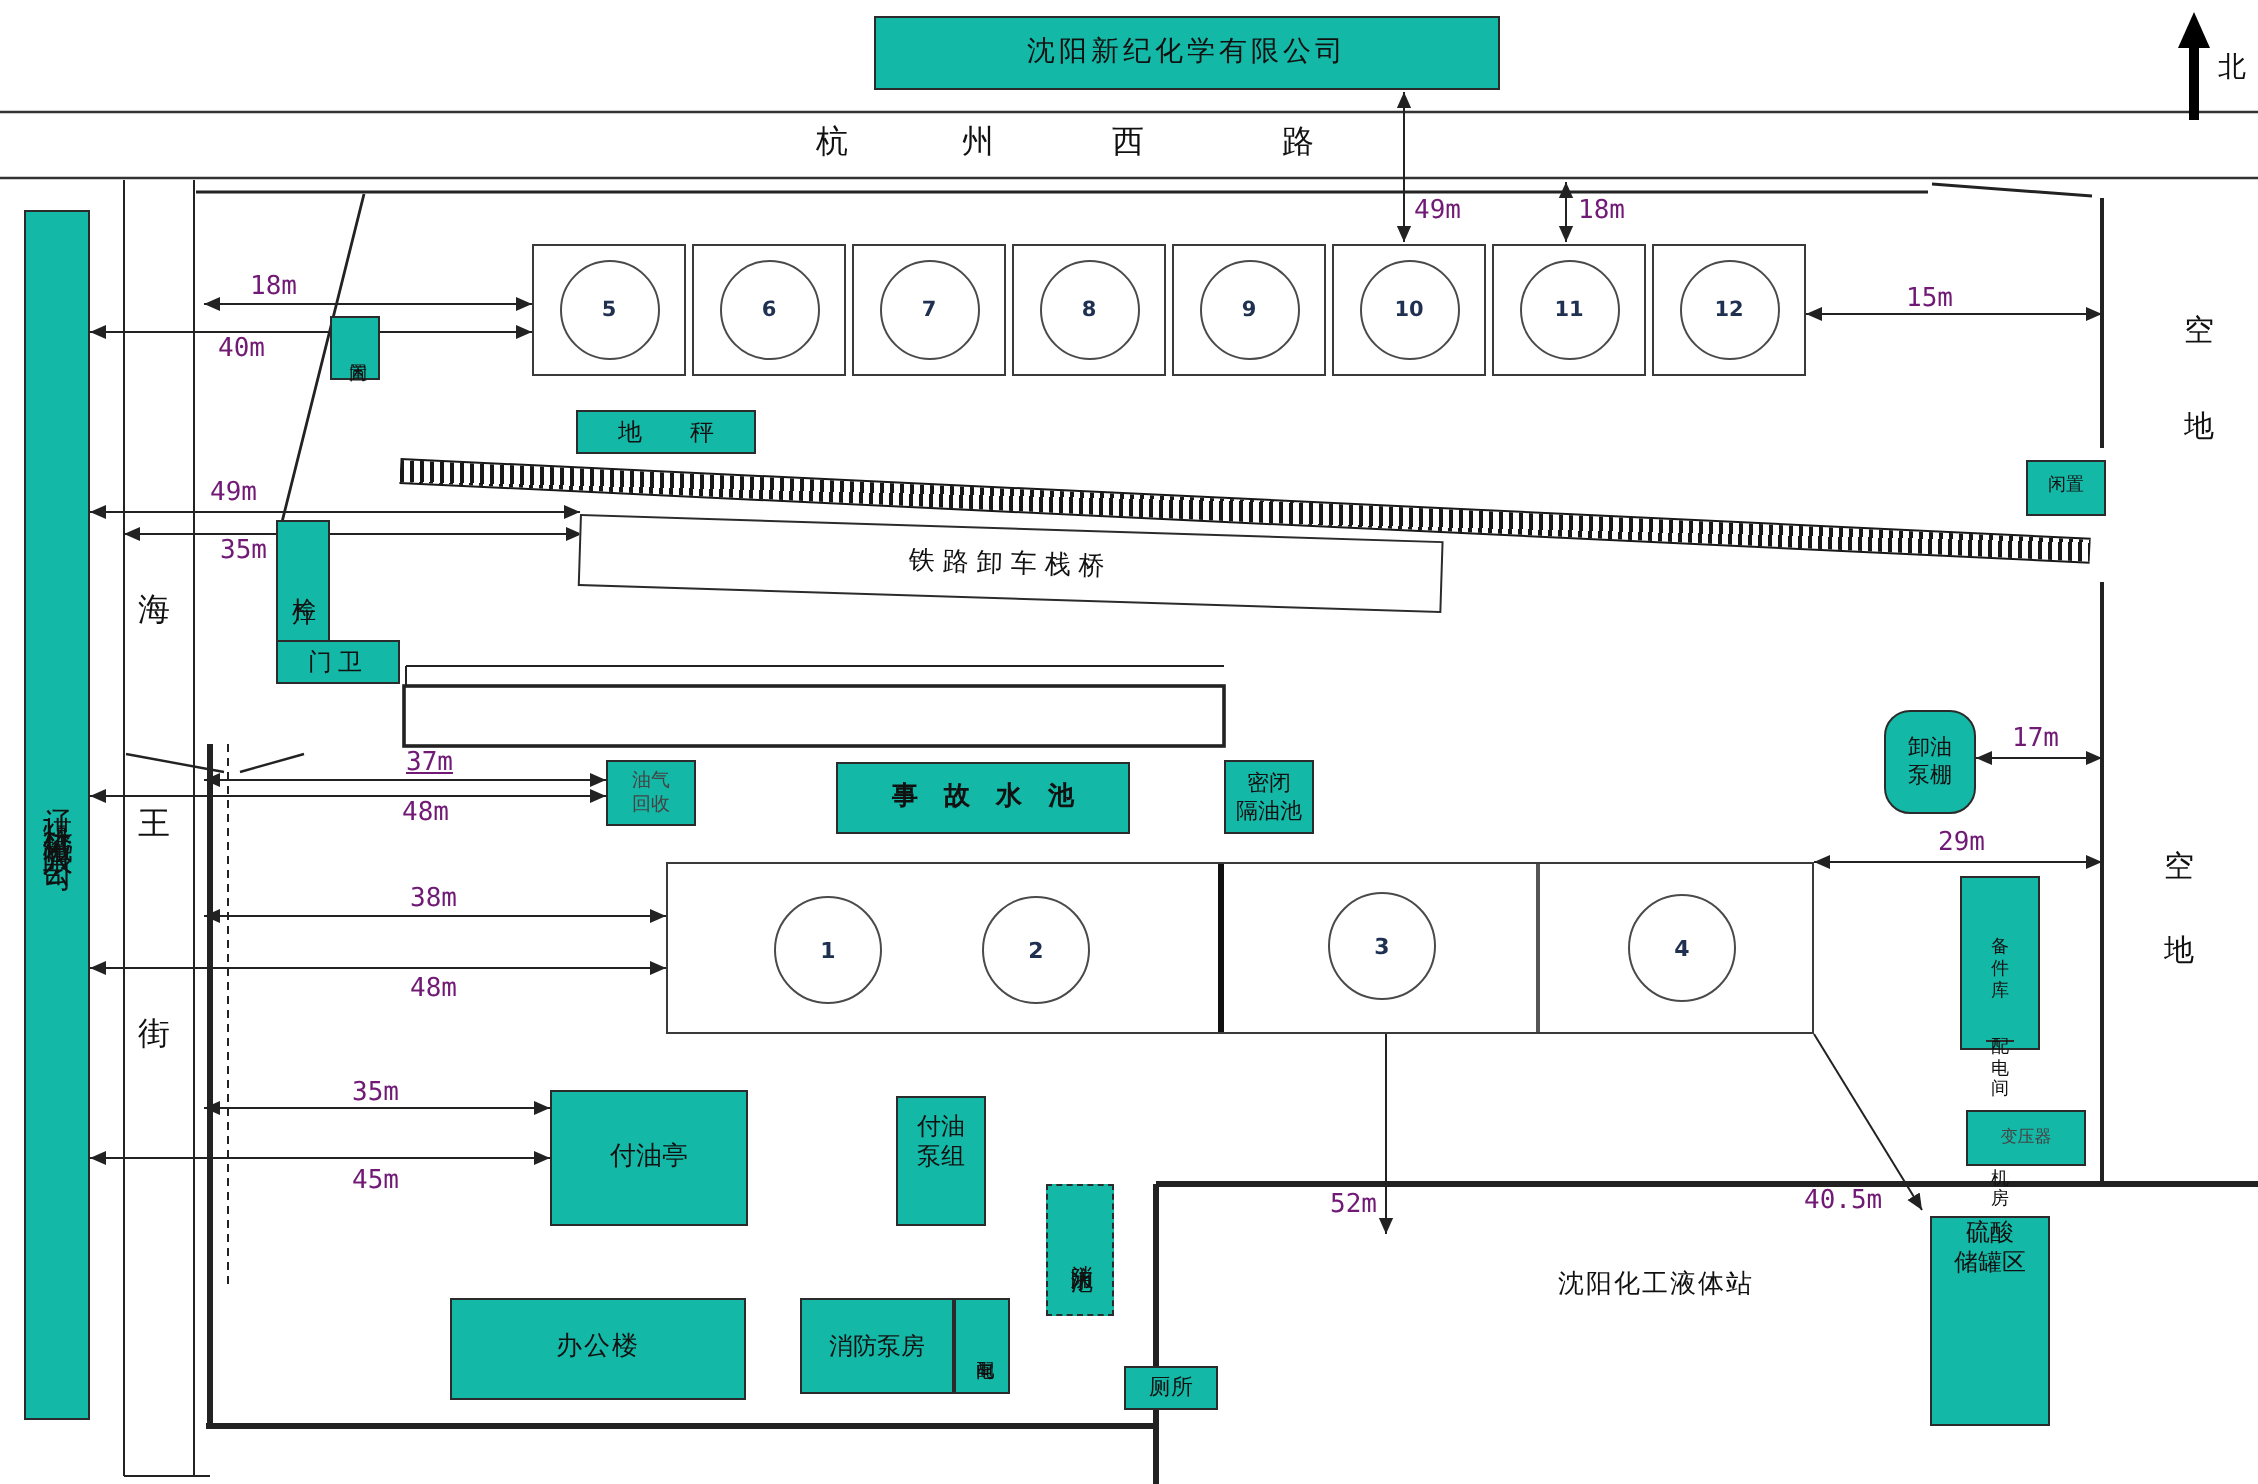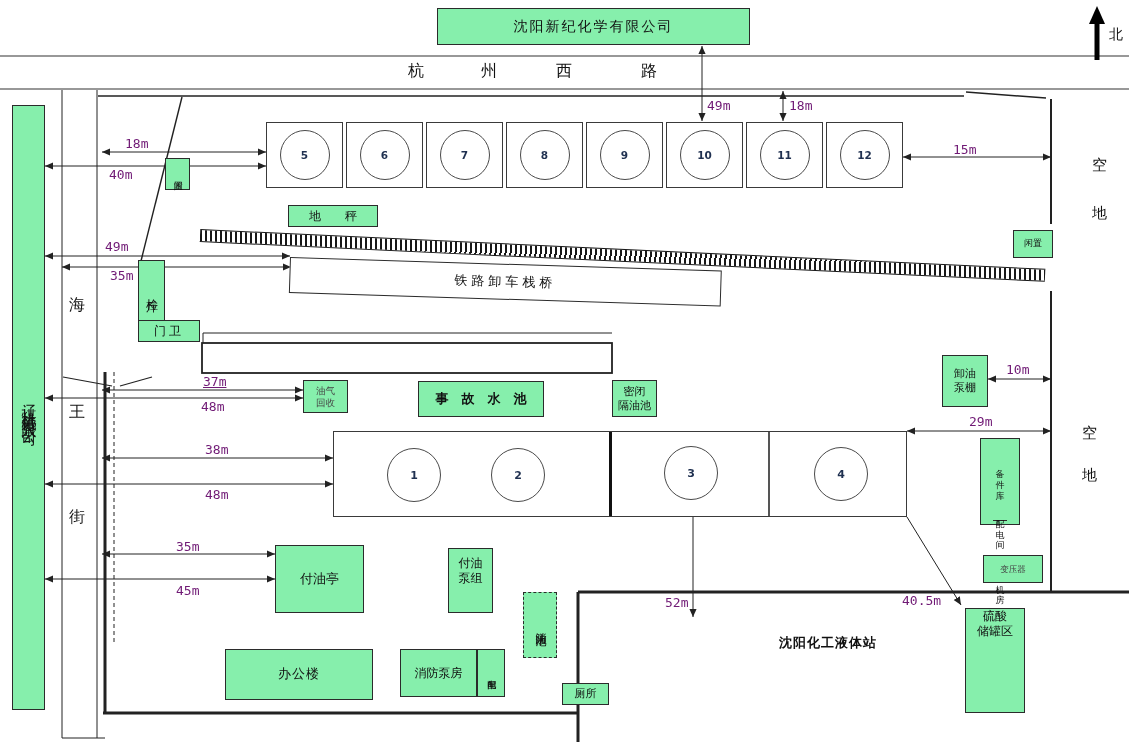--- a/index.html
+++ b/index.html
@@ -2,25 +2,25 @@
 <html><head>
 <meta charset="utf-8">
 <style>
   html,body{margin:0;padding:0;background:#fff;}
   #plan{
     position:relative;width:1129px;height:742px;background:#fff;overflow:hidden;
     font-family:"DejaVu Sans","Liberation Sans",sans-serif;color:#111;
   }
   #lines{position:absolute;left:0;top:0;width:1129px;height:742px;}
   .box{
-    position:absolute;border:1.5px solid #2b2b2b;background:#86efac;box-sizing:border-box;
+    position:absolute;border:1.5px solid #2b2b2b;background:#14b8a6;box-sizing:border-box;
     display:flex;align-items:center;justify-content:center;text-align:center;
     white-space:pre-line;line-height:1.25;color:#111;
   }
-  .noborder{border:none;background:transparent;font-weight:bold;}
+  .noborder{border:none;background:transparent;}
   .vtext{writing-mode:vertical-rl;text-orientation:upright;}
   .mlabel{
     position:absolute;font-family:"DejaVu Sans Mono","Liberation Mono",monospace;
     font-size:13px;color:#701a75;white-space:nowrap;background:#fff;padding:0 1px;line-height:1;
   }
   .char{position:absolute;font-size:16px;color:#111;line-height:1;}
   
   #hatch{
     position:absolute;left:200px;top:229px;width:846px;height:13px;
     background:repeating-linear-gradient(90deg,#181818 0 2px,#fff 2px 5px);
@@ -164,46 +164,46 @@
 
   <div class="box vtext" style="left:165px;top:158px;width:25px;height:32px;font-size:9px;border-width:1px;letter-spacing:0;">闲置</div>
   <div class="box" style="left:288px;top:205px;width:90px;height:22px;font-size:12px;">地　　秤</div>
   <div class="box" style="left:1013px;top:230px;width:40px;height:28px;font-size:9px;border-width:1px;">闲置</div>
 
   <div class="box vtext" style="left:138px;top:260px;width:27px;height:62px;font-size:12px;letter-spacing:2px;">检斤</div>
   <div class="box" style="left:138px;top:320px;width:62px;height:22px;font-size:12px;letter-spacing:3px;">门卫</div>
 
   <div class="box" style="left:303px;top:380px;width:45px;height:33px;font-size:9.5px;border-width:1px;color:#444;">油气
 回收</div>
-  <div class="box" style="left:418px;top:381px;width:126px;height:36px;font-size:13px;font-weight:bold;">事　故　水　池</div>
+  <div class="box" style="left:418px;top:381px;width:147px;height:36px;font-size:13px;font-weight:bold;">事　故　水　池</div>
   <div class="box" style="left:568px;top:380px;width:45px;height:37px;font-size:11px;margin-left:44px;">密闭
 隔油池</div>
 
   <div id="tankarea">
     <div class="divider" style="left:275px;width:3px;"></div>
     <div class="divider" style="left:434px;width:1.5px;background:#555;"></div>
     <div class="bigcirc" style="left:53px;top:16px;">1</div>
     <div class="bigcirc" style="left:157px;top:16px;">2</div>
     <div class="bigcirc" style="left:330px;top:14px;">3</div>
     <div class="bigcirc" style="left:480px;top:15px;">4</div>
   </div>
 
-  <div class="box" style="left:942px;top:355px;width:46px;height:52px;font-size:11px;">卸油
+  <div class="box" style="left:942px;top:355px;width:46px;height:52px;font-size:11px;border-radius:13px;">卸油
 泵棚</div>
   <div class="box" style="left:980px;top:438px;width:40px;height:87px;padding:12px;display:block;border-width:1px;">
     <div class="utilcell" style="height:29px;border-top:none;font-size:9px;">备 件
 库</div>
     <div class="utilcell" style="height:28px;font-size:9px;">配 电
 间</div>
     <div class="utilcell" style="height:29px;font-size:9px;">发电
 机房</div>
   </div>
   <div class="box" style="left:983px;top:555px;width:60px;height:28px;font-size:8.5px;border-width:1px;color:#444;">变压器</div>
 
-  <div class="box" style="left:275px;top:545px;width:89px;height:68px;font-size:13px;">付油亭</div>
+  <div class="box" style="left:275px;top:545px;width:99px;height:68px;font-size:13px;">付油亭</div>
   <div class="box" style="left:448px;top:548px;width:45px;height:65px;font-size:12px;align-items:flex-start;padding-top:7px;">付油
 泵组</div>
   <div class="box vtext" style="left:523px;top:592px;width:34px;height:66px;font-size:11px;border:1.5px dashed #2b2b2b;letter-spacing:1px;">消防水池</div>
   <div class="box" style="left:225px;top:649px;width:148px;height:51px;font-size:13px;letter-spacing:1px;">办公楼</div>
   <div class="box" style="left:400px;top:649px;width:77px;height:48px;font-size:12px;">消防泵房</div>
   <div class="box vtext" style="left:477px;top:649px;width:28px;height:48px;font-size:9px;letter-spacing:0;">配电间</div>
   <div class="box" style="left:523px;top:683px;width:47px;height:22px;font-size:11px;border-width:1px;margin-left:39px;">厕所</div>
 
   <div class="box noborder" style="left:778px;top:634px;width:100px;height:18px;font-size:13px;letter-spacing:1px;white-space:nowrap;">沈阳化工液体站</div>
   <div class="box" style="left:965px;top:608px;width:60px;height:105px;font-size:12px;align-items:flex-start;">硫酸
@@ -215,18 +215,18 @@
   <div class="mlabel" style="left:109px;top:269px;">35m</div>
   <div class="mlabel" style="left:202px;top:375px;text-decoration:underline;">37m</div>
   <div class="mlabel" style="left:200px;top:400px;">48m</div>
   <div class="mlabel" style="left:204px;top:443px;">38m</div>
   <div class="mlabel" style="left:204px;top:488px;">48m</div>
   <div class="mlabel" style="left:175px;top:540px;">35m</div>
   <div class="mlabel" style="left:175px;top:584px;">45m</div>
   <div class="mlabel" style="left:706px;top:99px;">49m</div>
   <div class="mlabel" style="left:788px;top:99px;">18m</div>
   <div class="mlabel" style="left:952px;top:143px;">15m</div>
-  <div class="mlabel" style="left:1005px;top:363px;">10m</div>
+  <div class="mlabel" style="left:1005px;top:363px;">17m</div>
   <div class="mlabel" style="left:968px;top:415px;">29m</div>
   <div class="mlabel" style="left:664px;top:596px;">52m</div>
   <div class="mlabel" style="left:901px;top:594px;">40.5m</div>
 
 </div>
 
 </body></html>

